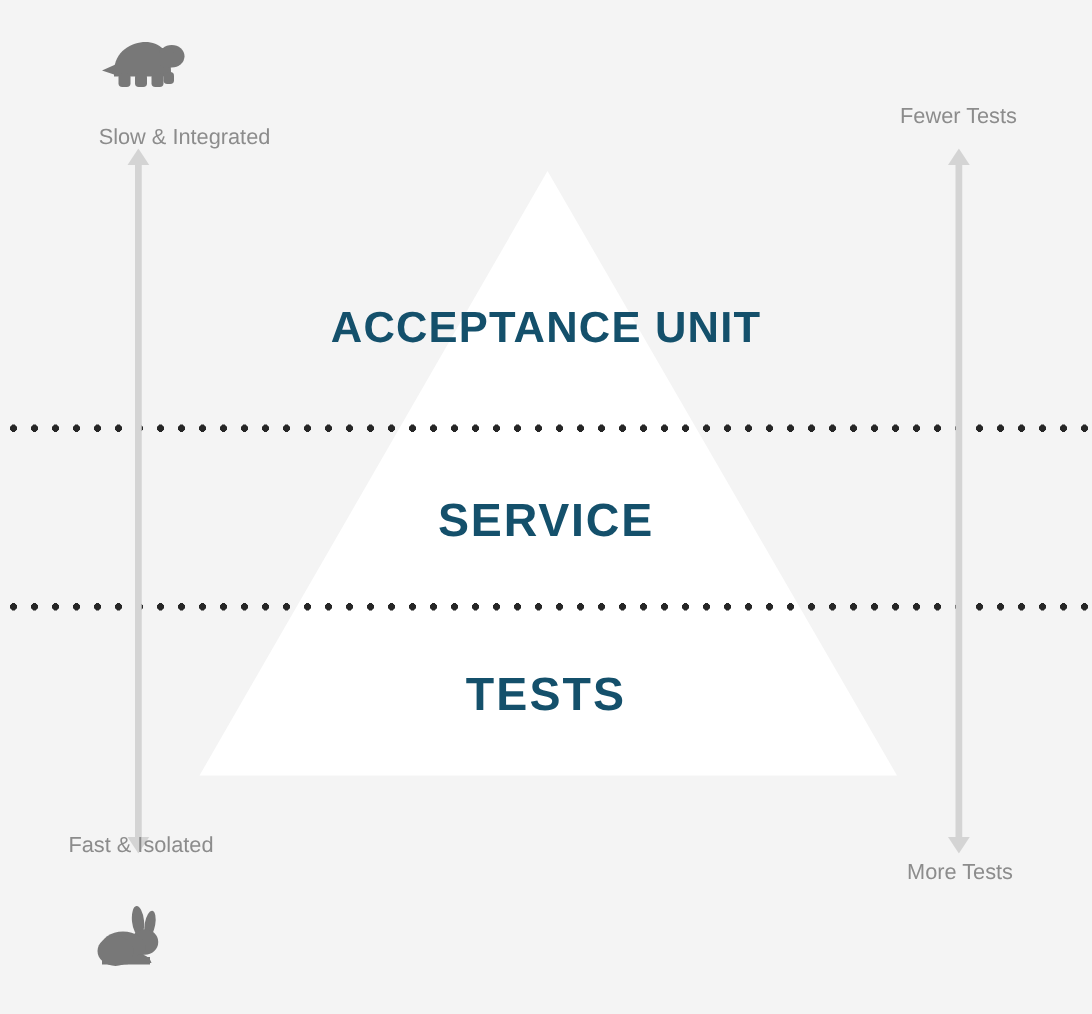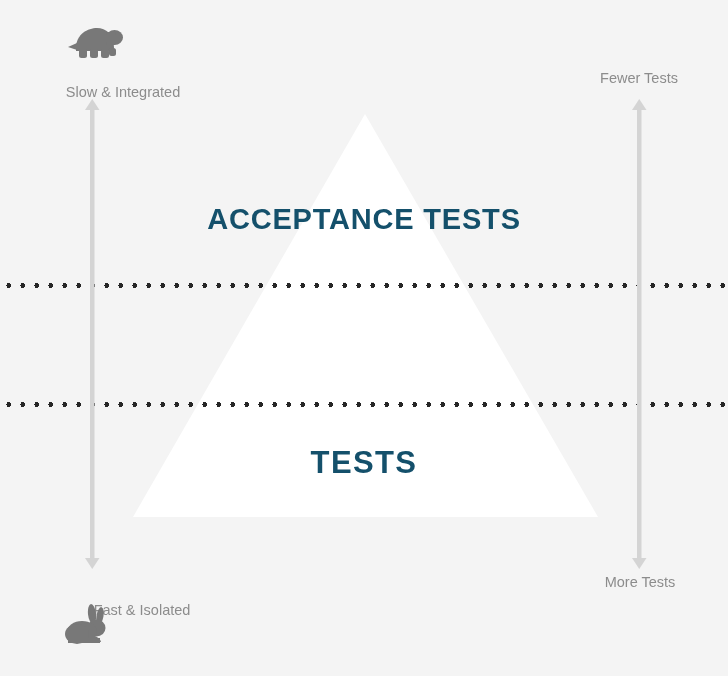--- a/index.html
+++ b/index.html
@@ -84,24 +84,23 @@
     left: 0;
     width: 198px;
     margin-left: 24px;
   }
   #caption-fewer {
     top: 70px;
     left: 540px;
     width: 198px;
   }
   #caption-fast {
-    top: 602px;
+    top: 556px;
     left: 0;
     width: 188px;
-    margin-left: 48px;
   }
   #caption-more {
     top: 574px;
     left: 541px;
     width: 198px;
   }
 
   
   .arrow-svg {
     position: absolute;
@@ -133,21 +132,22 @@
 
 <div id="canvas">
 
   <svg id="pyramid-svg" viewBox="0 0 728 676" xmlns="http://www.w3.org/2000/svg">
     <polygon points="365,114 598,517 133,517" fill="#ffffff"></polygon>
   </svg>
 
   <div class="divider" id="divider-upper"></div>
   <div class="divider" id="divider-lower"></div>
 
-  <div class="tier-label" id="tier-acceptance">ACCEPTANCE TESTS</div>
+  <div class="tier-label" id="tier-acceptance">ACCEPTANCE UNIT</div>
+  <div class="tier-label" id="tier-service">SERVICE</div>
   <div class="tier-label" id="tier-unit">TESTS</div>
 
   <svg id="icon-turtle" viewBox="0 0 58 40" xmlns="http://www.w3.org/2000/svg">
     <g fill="#787878">
 
       <path d="M10 24 C10 10, 22 4, 31 4 C40 4, 48 10, 48 24 L48 27 L10 27 Z"></path>
 
       <ellipse cx="48.5" cy="13.5" rx="8.5" ry="7.5"></ellipse>
 
       <rect x="40" y="8" width="10" height="13" rx="3"></rect>

